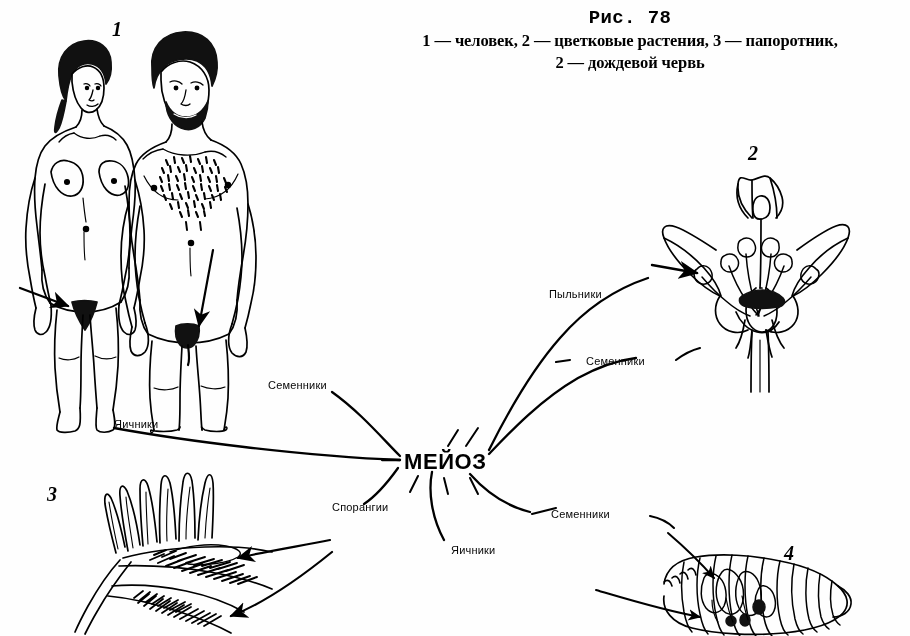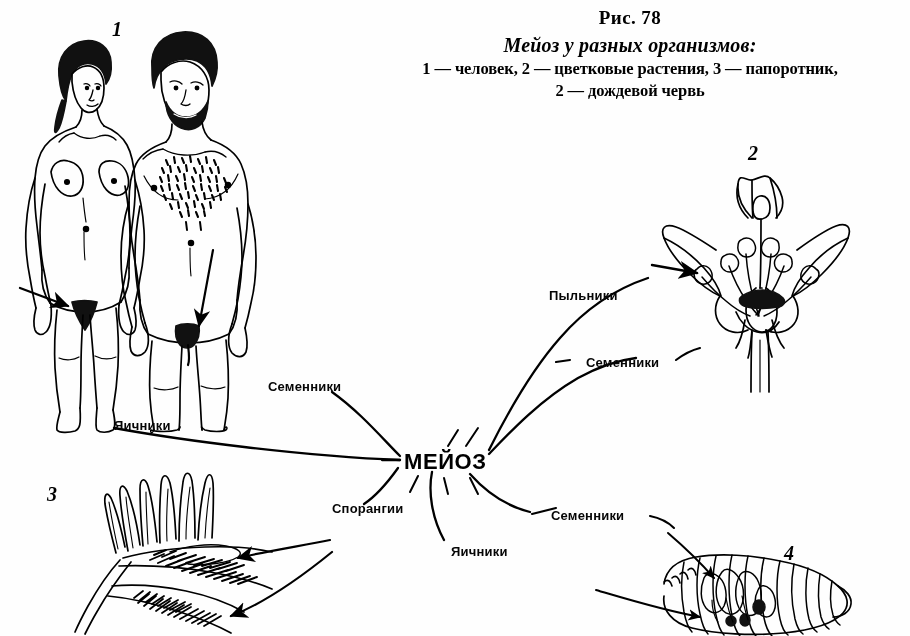--- a/index.html
+++ b/index.html
@@ -24,21 +24,21 @@
     height: 636px;
   }
   #caption-block {
     position: absolute;
     left: 355px;
     top: 6px;
     width: 550px;
     text-align: center;
   }
   #fig-number {
-    font-family: Liberation Serif, serif;
+    font-family: Liberation Mono, monospace;
     font-weight: 700;
     font-size: 19px;
     letter-spacing: 0.4px;
     line-height: 24px;
   }
   #caption-title {
     font-family: "Liberation Serif", serif;
     font-weight: 700;
     font-style: italic;
     font-size: 20px;
@@ -49,22 +49,22 @@
   .caption-line {
     font-family: "Liberation Serif", serif;
     font-weight: 700;
     font-size: 16.5px;
     line-height: 22px;
     letter-spacing: -0.1px;
   }
   .label {
     position: absolute;
     font-family: "Liberation Sans", sans-serif;
-    font-size: 13px;
-    font-weight: 700;
+    font-size: 11px;
+    font-weight: 400;
     color: #060606;
     white-space: nowrap;
     letter-spacing: 0.2px;
   }
   .center-label {
     position: absolute;
     font-family: "Liberation Sans", sans-serif;
     font-size: 22px;
     font-weight: 700;
     letter-spacing: 0.6px;
@@ -72,21 +72,20 @@
     white-space: nowrap;
   }
 </style>
 </head>
 <body>
 
 <div id="page">
 
   <div id="caption-block">
     <div id="fig-number">Рис. 78</div>
-    <div id="caption-title">Мейоз у разных организмов:</div>
     <div class="caption-line">1 — человек, 2 — цветковые растения, 3 — папоротник,</div>
     <div class="caption-line">2 — дождевой червь</div>
   </div>
 
   <svg id="artboard" viewBox="0 0 910 636">
     <defs>
       <marker id="arrow" viewBox="0 0 12 12" refX="10" refY="6" markerWidth="9" markerHeight="9" orient="auto-start-reverse">
         <path d="M0,1 L11,6 L0,11 L3,6 Z" fill="#000"></path>
       </marker>
       <marker id="arrowS" viewBox="0 0 12 12" refX="10" refY="6" markerWidth="7" markerHeight="7" orient="auto-start-reverse">

